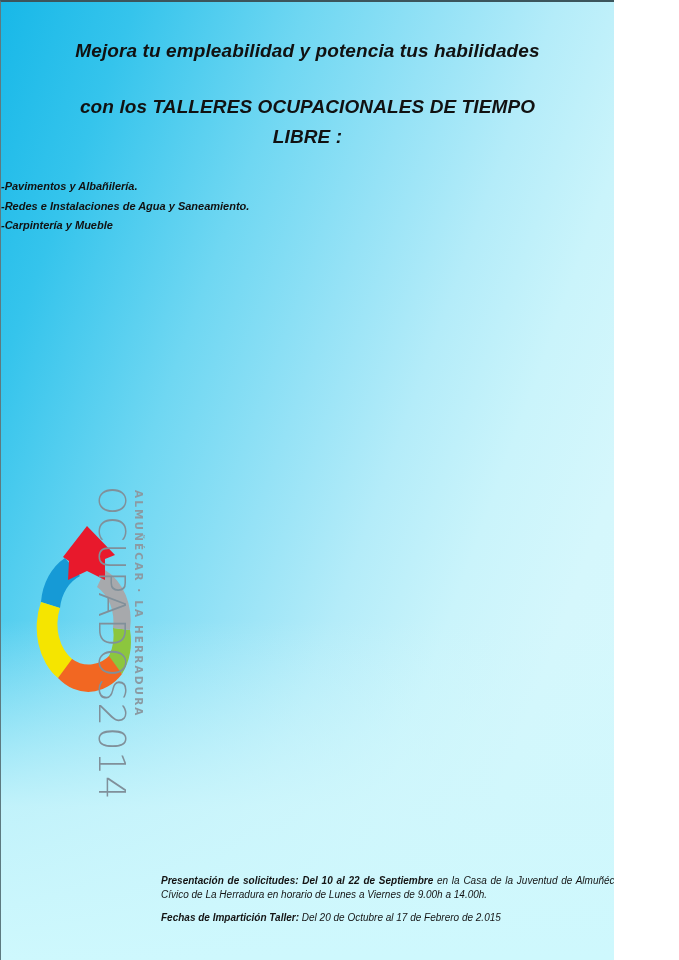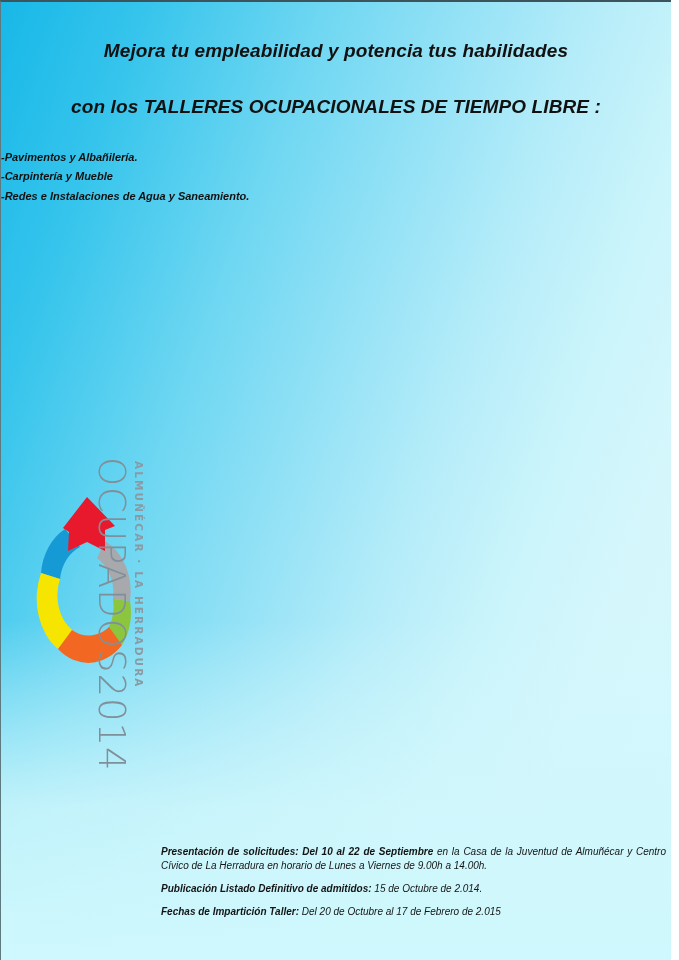--- a/index.html
+++ b/index.html
@@ -2,21 +2,21 @@
 <html><head>
 <meta charset="utf-8">
 <style>
   html, body {
     margin: 0;
     padding: 0;
     background: #ffffff;
   }
   #poster {
     position: relative;
-    width: 671px;
+    width: 614px;
     height: 960px;
     overflow: hidden;
     font-family: "Liberation Sans", sans-serif;
     background: linear-gradient(110deg,
         #18b8e8 0%,
         #35c4ec 14%,
         #6fd7f2 32%,
         #95e2f6 46%,
         #b4ecf9 58%,
         #caf4fb 70%,
@@ -125,22 +125,22 @@
 
 <div id="poster">
 
   <div class="headline">
     <span class="l1">Mejora tu empleabilidad y potencia tus habilidades</span>
     <span class="l2">con los TALLERES OCUPACIONALES DE TIEMPO LIBRE :</span>
   </div>
 
   <div class="workshops">
     <div>-Pavimentos y Albañilería.</div>
+    <div>-Redes e Instalaciones de Agua y Saneamiento.</div>
     <div>-Carpintería y Mueble</div>
-    <div>-Redes e Instalaciones de Agua y Saneamiento.</div>
   </div>
 
   <div class="logoblock">
     <svg class="ring" width="122" height="230" viewBox="0 0 122 230">
 
       <path d="M16 84 A46 56 0 0 1 40 40 L55 58 A33 40 0 0 0 35 90 Z" fill="#169ad6"></path>
 
       <path d="M16 84 L35 90 A33 42 0 0 0 48 142 L33 160 A46 60 0 0 1 16 84 Z" fill="#f5e500"></path>
 
       <path d="M33 160 A46 56 0 0 0 97 156 L86 136 A33 40 0 0 1 47 141 Z" fill="#f26722"></path>
@@ -157,23 +157,20 @@
     </div>
   </div>
 
   <div class="body-col">
 
     <div class="line">
       <b>Presentación de solicitudes:</b><b> Del 10 al 22 de Septiembre</b><span> en la Casa de la Juventud de Almuñécar y Centro Cívico de La Herradura en horario de Lunes a Viernes de 9.00h a 14.00h.</span>
     </div>
 
 
-    <div class="line">
-      <b>Publicación Listado Definitivo de admitidos:</b><span> 15 de Octubre de 2.014.</span>
-    </div>
 
     <div class="line">
       <b>Fechas de Impartición Taller:</b><span>  Del 20 de Octubre al  17 de Febrero de 2.015</span>
     </div>
 
   </div>
 
 </div>
 
 </body></html>

